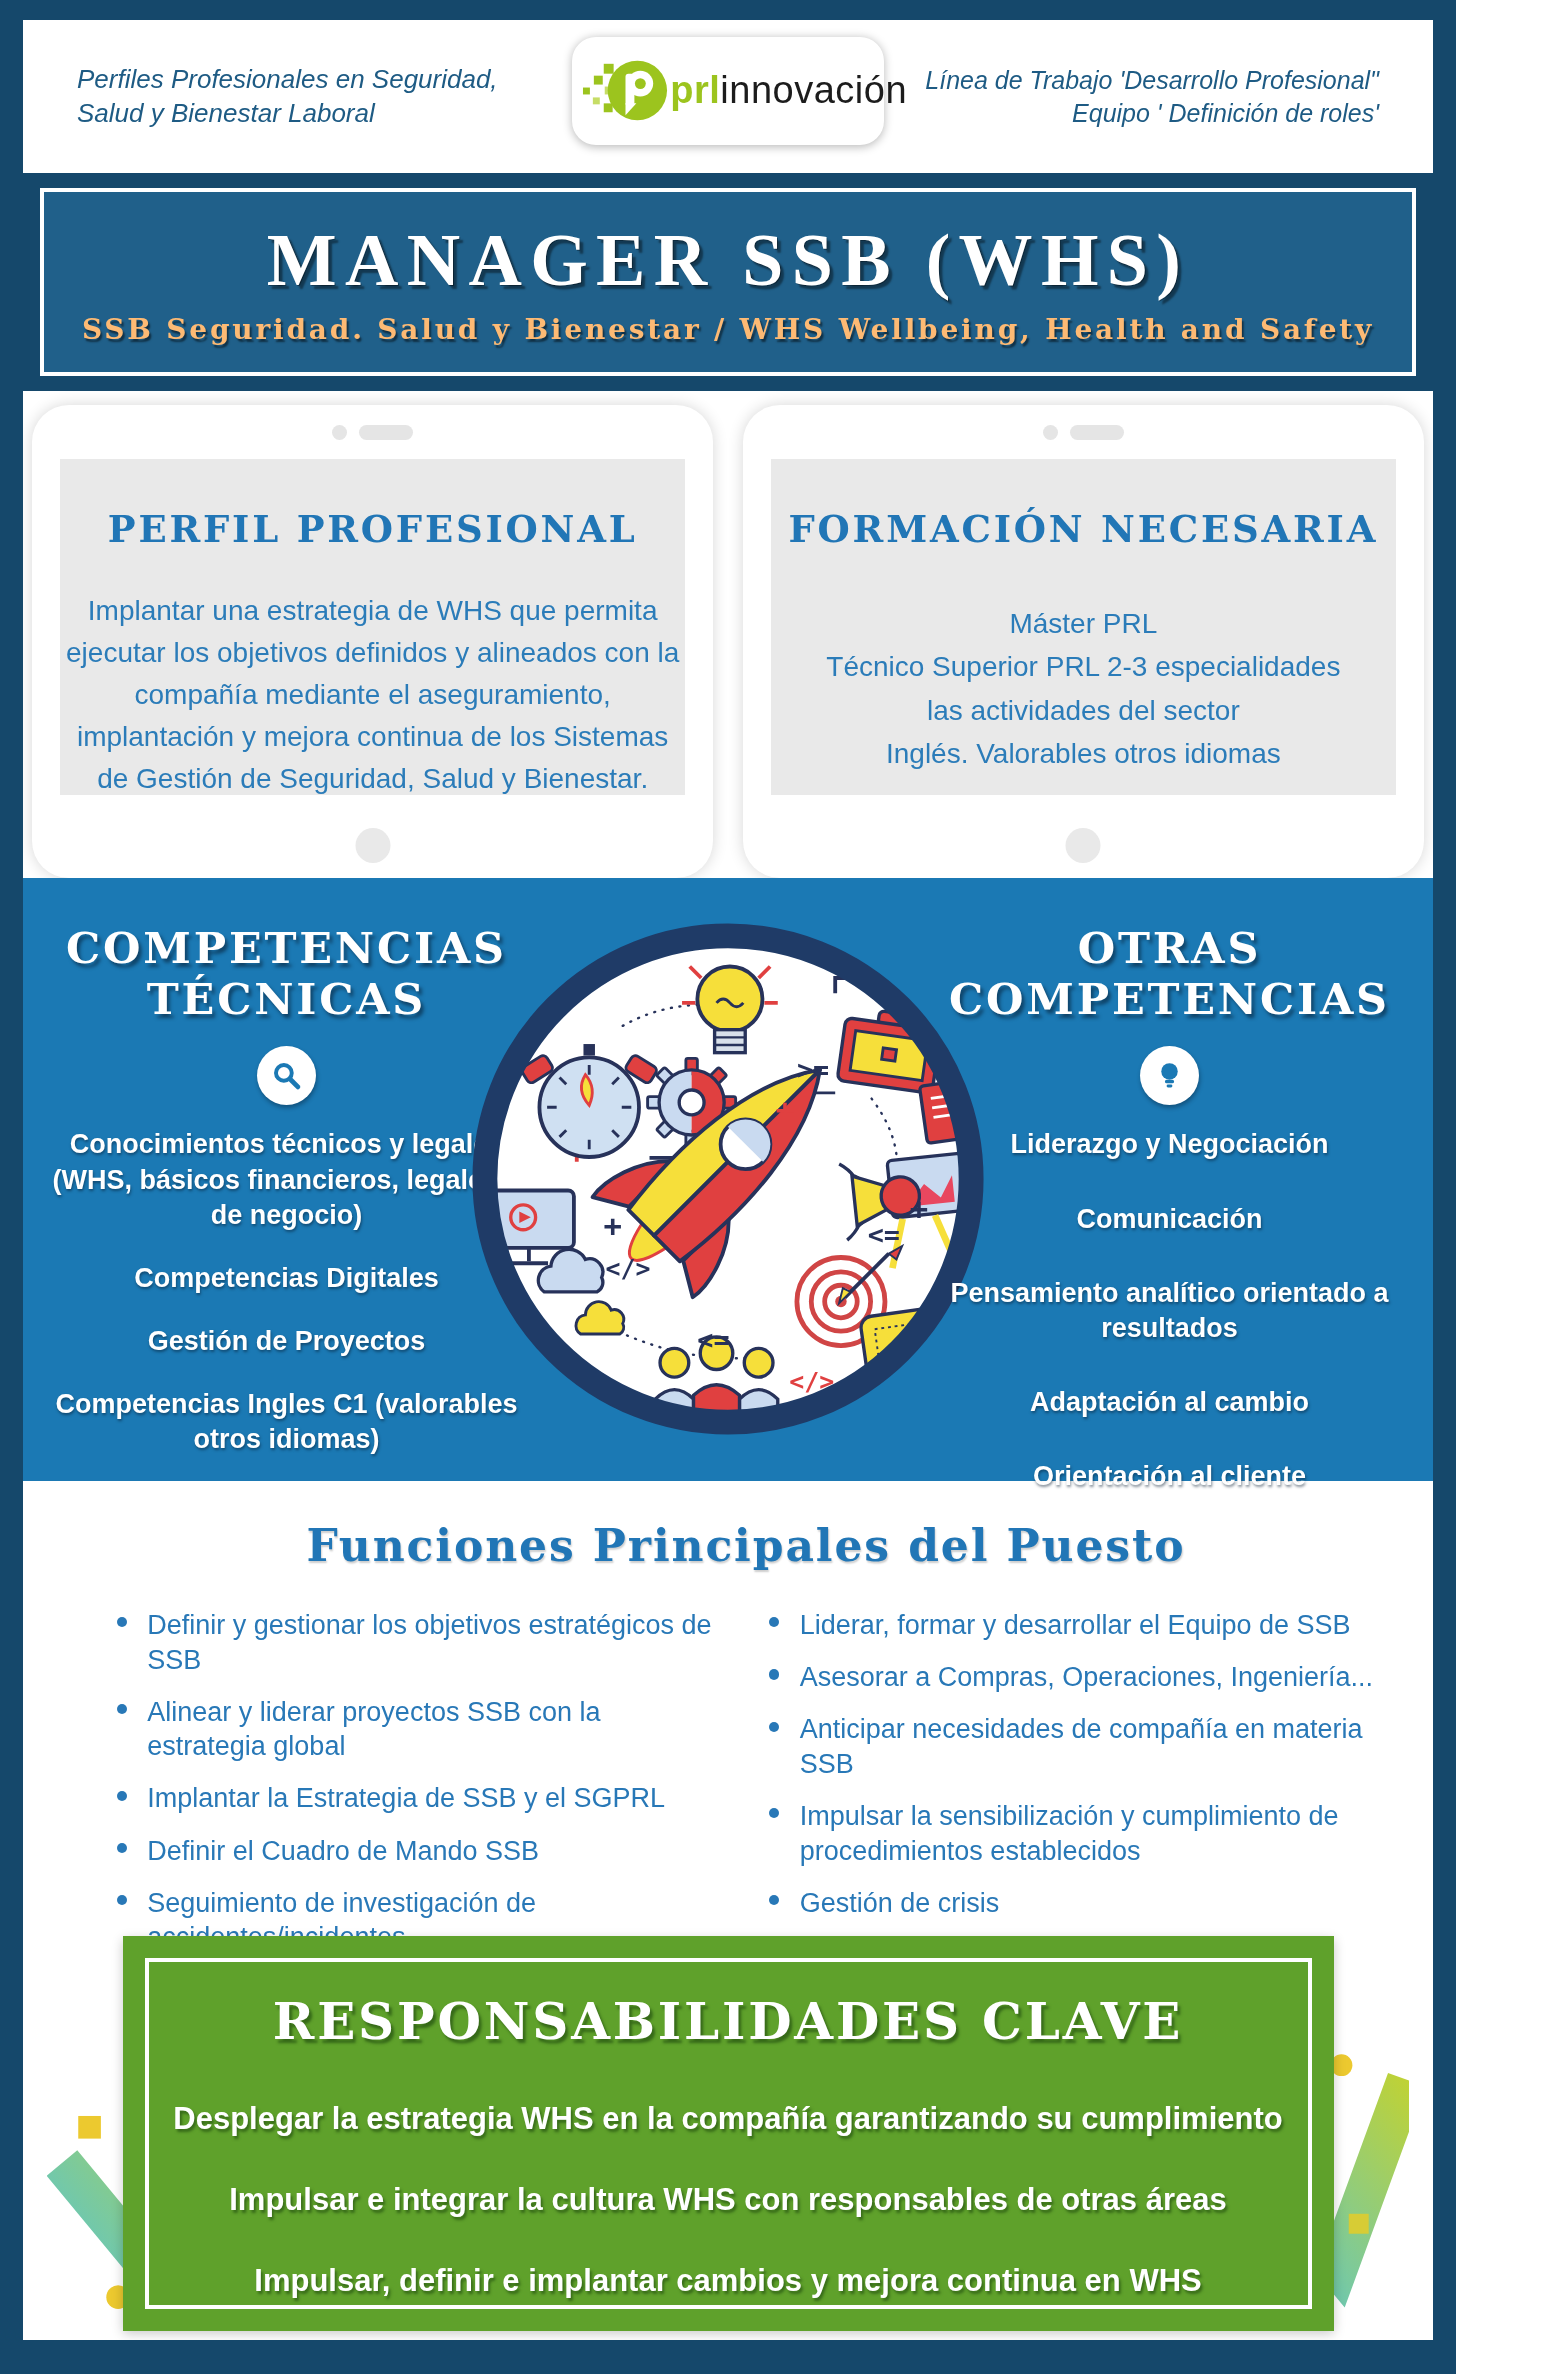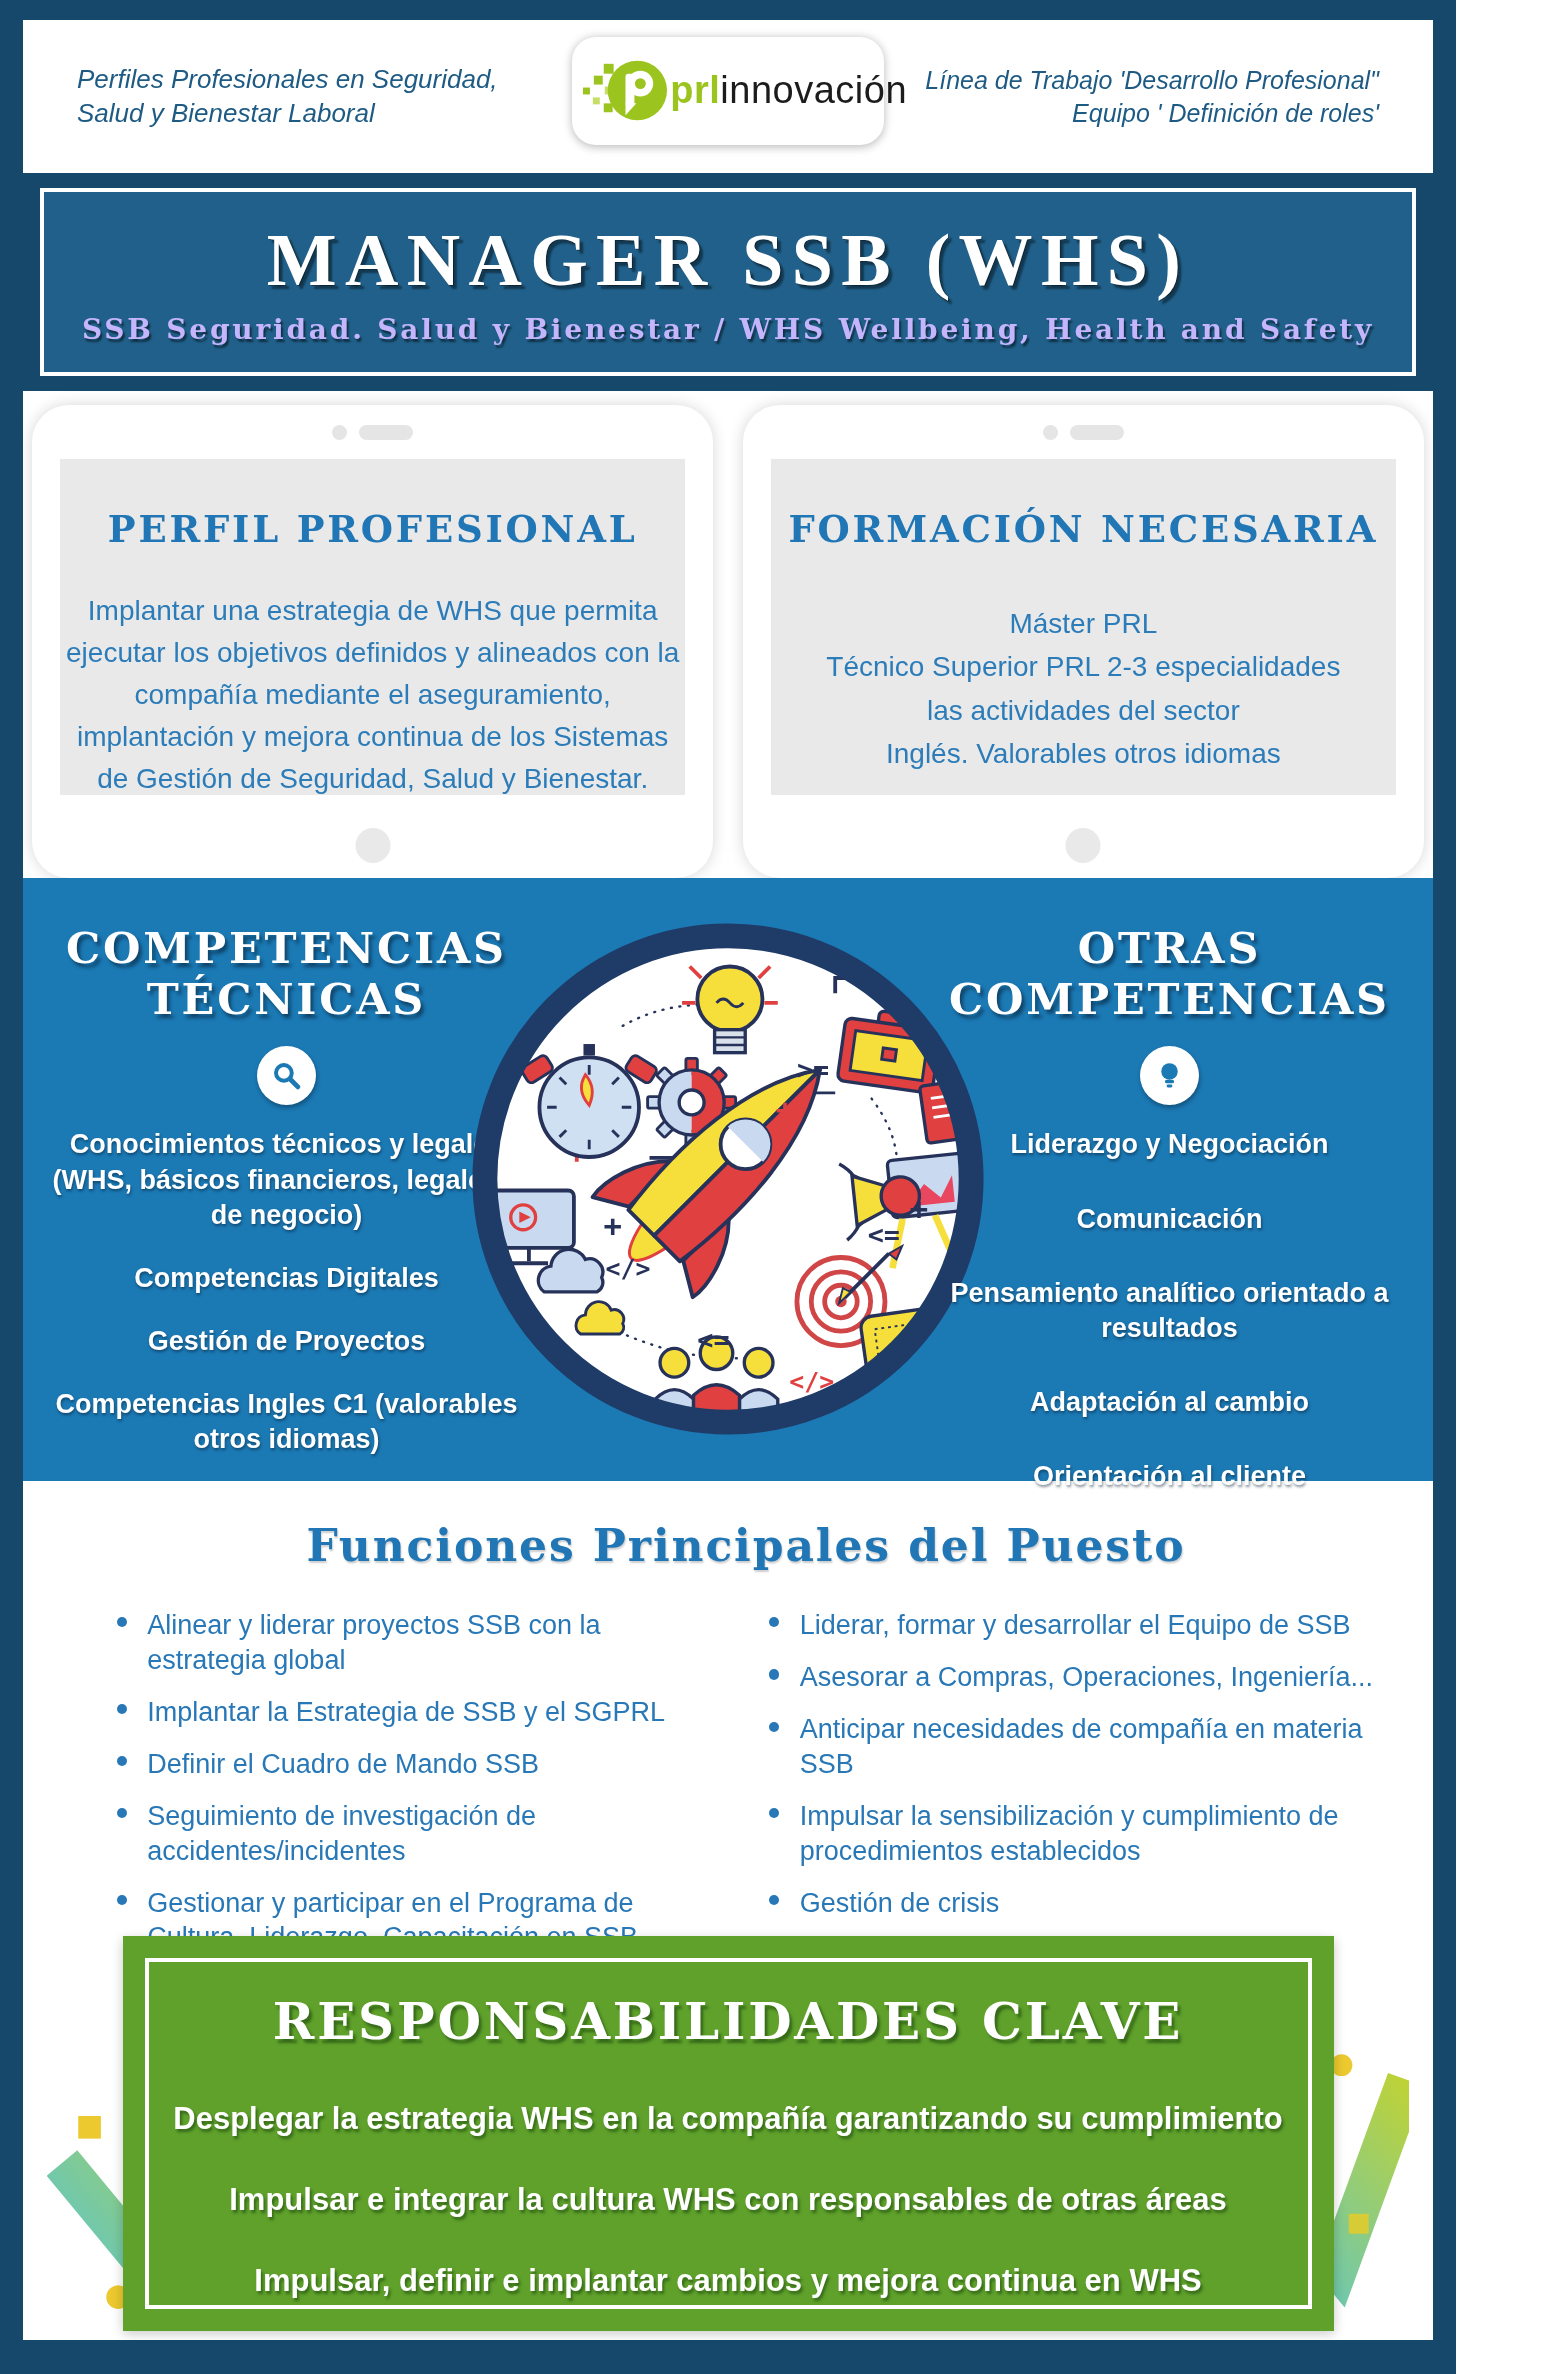--- a/index.html
+++ b/index.html
@@ -30,21 +30,21 @@
   .banner-panel {
     height:100%; border:4.6px solid #ffffff; background:#20608A;
     display:flex; flex-direction:column; align-items:center; justify-content:center;
   }
   .banner-title {
     color:#fff; font-size:74px; letter-spacing:8.3px;
     text-shadow:3.7px 3.7px 1.9px rgba(0,0,0,.42), 0.9px 0.9px 0 rgba(0,0,0,.35);
     font-family:Liberation Serif, serif;
   }
   .banner-subtitle {
-    margin-top:10px; color:#c4b5fd; font-size:28px; letter-spacing:2.8px;
+    margin-top:10px; color:#fdba74; font-size:28px; letter-spacing:2.8px;
     text-shadow:1.9px 2.8px 1.9px rgba(0,0,0,.5);
   }
 
   
   .cards { height:487px; background:#ffffff; display:flex; gap:30px; padding:14px 9.3px 0 9.3px; }
   .tablet {
     flex:1; position:relative; height:473px; background:#ffffff; border-radius:37px;
     box-shadow:0 0 15px rgba(0,0,0,.16);
   }
   .tablet-top { height:54px; display:flex; align-items:center; justify-content:center; gap:12px; }
@@ -368,20 +368,24 @@
         <li>Adaptación al cambio</li>
         <li>Orientación al cliente</li>
       </ul>
     </div>
   </div>
 
   <div class="funciones">
     <div class="fn-title slab">Funciones Principales del Puesto</div>
     <div class="fn-cols">
       <ul class="fn-col">
+        <li class="fn-item">
+            <span class="fn-dot"></span>
+            <span class="fn-text">Definir y gestionar los objetivos estratégicos de SSB</span>
+          </li>
         <li class="fn-item">
             <span class="fn-dot"></span>
             <span class="fn-text">Alinear y liderar proyectos SSB con la estrategia global</span>
           </li>
         <li class="fn-item">
             <span class="fn-dot"></span>
             <span class="fn-text">Implantar la Estrategia de SSB y el SGPRL</span>
           </li>
         <li class="fn-item">
             <span class="fn-dot"></span>

